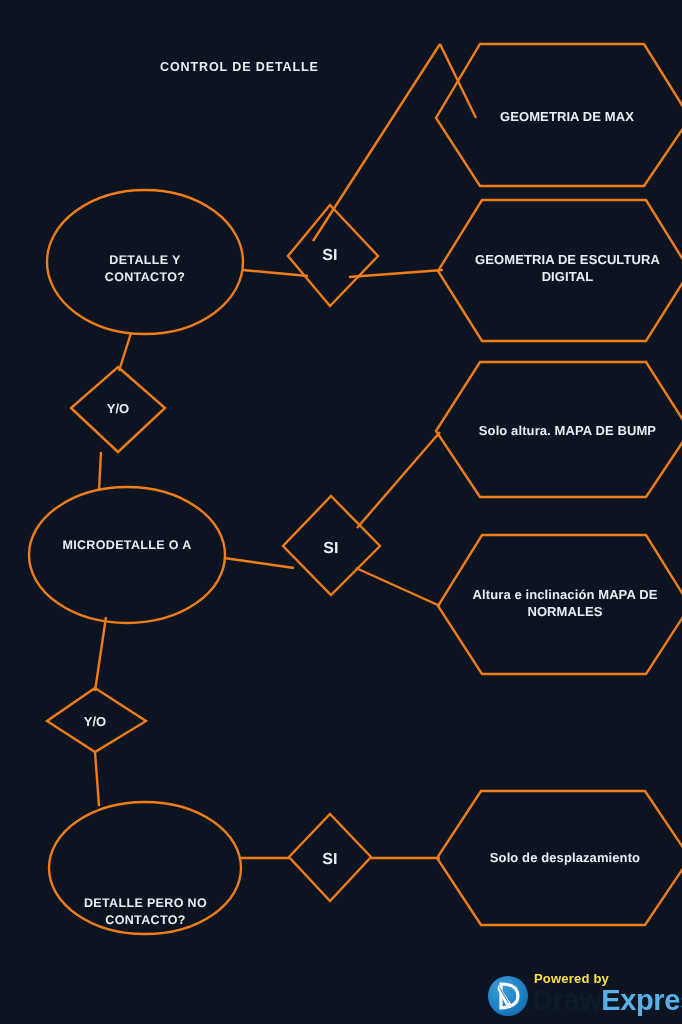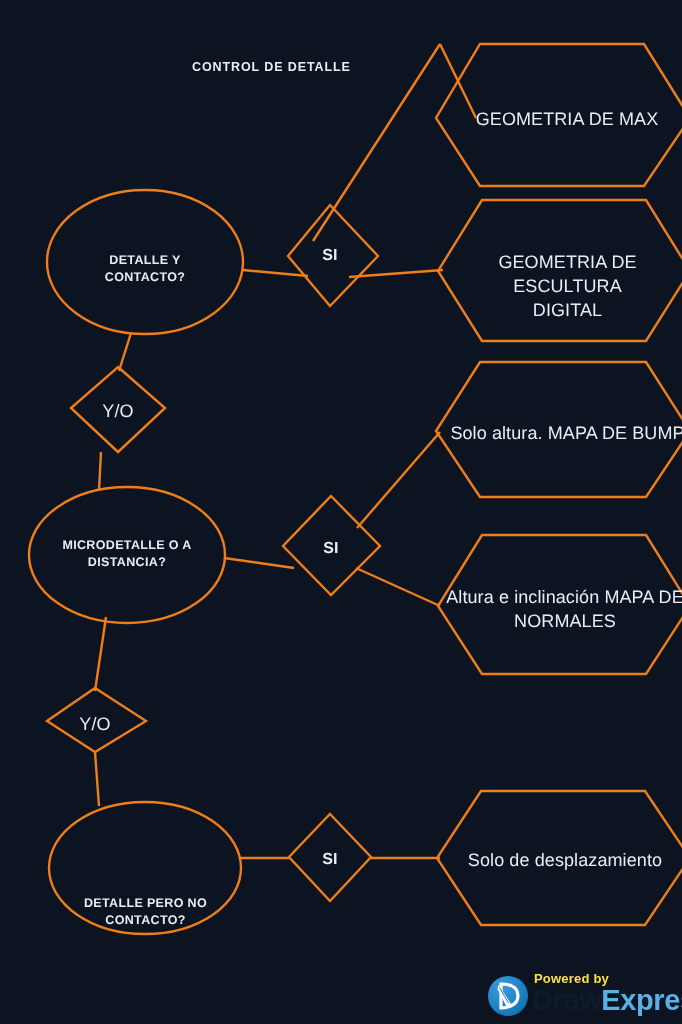--- a/index.html
+++ b/index.html
@@ -18,26 +18,26 @@
 
   .node-text{
     position:absolute;
     color:#e8eef5;
     text-align:center;
     line-height:1.32;
     pointer-events:none;
     text-rendering:geometricPrecision;
   }
   .t-bold{font-weight:bold;font-size:12.5px;letter-spacing:.35px;}
-  .t-reg{font-weight:normal;font-size:18px;letter-spacing:.1px;}
+  .t-reg{font-weight:bold;font-size:13px;letter-spacing:.1px;}
   .t-small{font-weight:bold;font-size:16px;letter-spacing:.2px;}
 
   #page-title{
     position:absolute;left:160px;top:60px;
-    color:#e8eef5;font-weight:bold;font-size:12.5px;letter-spacing:.9px;margin-left:32px;
+    color:#e8eef5;font-weight:bold;font-size:12.5px;letter-spacing:.9px;
   }
 
   
   #watermark{
     position:absolute;left:488px;top:963px;width:194px;height:58px;
   }
   #wm-logo{
     position:absolute;left:0px;top:13px;width:40px;height:40px;
     border-radius:50%;
     background:#1b7fc4;
@@ -127,21 +127,20 @@
 
   <div class="node-text t-reg" style="left:450px;top:251px;width:235px;">
     <div>GEOMETRIA DE ESCULTURA</div>
     <div>DIGITAL</div>
   </div>
 
   <div class="node-text t-reg" style="left:88px;top:400px;width:60px;">Y/O</div>
 
   <div class="node-text t-bold" style="left:37px;top:537px;width:180px;">
     <div>MICRODETALLE O A</div>
-    <div>DISTANCIA?</div>
   </div>
 
   <div class="node-text t-small" style="left:301px;top:538px;width:60px;">SI</div>
 
   <div class="node-text t-reg" style="left:450px;top:422px;width:235px;">Solo altura. MAPA DE BUMP</div>
 
   <div class="node-text t-reg" style="left:445px;top:586px;width:240px;">
     <div>Altura e inclinación MAPA DE</div>
     <div>NORMALES</div>
   </div>

